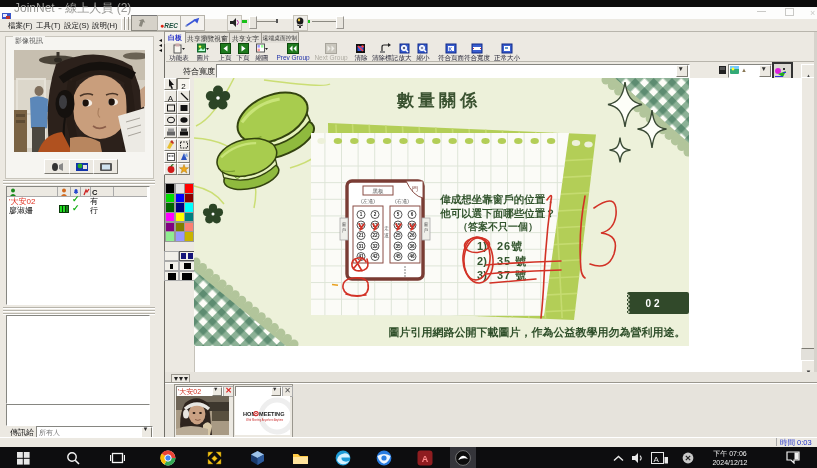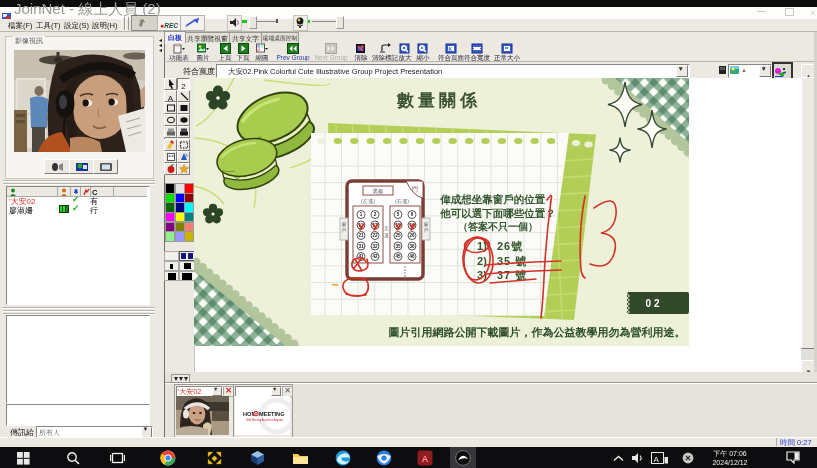--- a/index.html
+++ b/index.html
@@ -17,21 +17,21 @@
   <div class="abs" style="left:0;top:0;width:817px;height:7px;background:#0c0c0c;"></div>
 
   <div class="abs" style="left:0;top:7px;width:817px;height:12px;background:#fdfdfc;border-bottom:1px solid #e6e6e3;"></div>
   <div class="abs" style="left:2px;top:8px;width:10px;height:10px;">
     <svg width="10" height="10">
         <rect x="0" y="1" width="9" height="8" fill="#3a57c8"></rect>
         <rect x="1" y="2" width="4" height="3" fill="#e8e8ff"></rect>
         <rect x="4" y="4" width="4" height="4" fill="#c03028"></rect>
       </svg>
   </div>
-  <div class="abs" style="left:14px;top:0;font-size:15px;color:#9a9a97;">JoinNet - 線上人員 (2)</div>
+  <div class="abs" style="left:14px;top:0;font-size:12px;color:#9a9a97;">JoinNet - 線上人員 (2)</div>
   <div class="abs" style="left:757px;top:11px;width:9px;height:1px;background:#c9c9c6;"></div>
   <div class="abs" style="left:785px;top:8px;width:7px;height:6px;border:1px solid #c9c9c6;"></div>
   <div class="abs" style="left:810px;top:8px;font-size:9px;color:#c9c9c6;">×</div>
 
   <div class="abs" style="left:0;top:19px;width:817px;height:13px;background:#ece9e2;"></div>
   <div class="abs" style="top:21px;font-size:7.5px;color:#1a1a1a;left:8px;">檔案(F)</div>
   <div class="abs" style="top:21px;font-size:7.5px;color:#1a1a1a;left:36px;">工具(T)</div>
   <div class="abs" style="top:21px;font-size:7.5px;color:#1a1a1a;left:64px;">設定(S)</div>
   <div class="abs" style="top:21px;font-size:7.5px;color:#1a1a1a;left:92px;">說明(H)</div>
   <div class="abs" style="left:121px;top:17px;width:2px;height:13px;border-left:1px solid #fff;border-right:1px solid #9a978e;"></div>
@@ -339,21 +339,20 @@
         <rect x="3" y="3" width="6" height="5" fill="#fff"></rect>
         <rect x="4" y="4" width="3" height="2" fill="#69c"></rect>
       </svg>
     <div class="lbl" style="color:#223;">正常大小</div>
   </div>
   <div class="abs groove" style="left:166px;top:61px;width:651px;"></div>
 
   <div class="abs" style="left:166px;top:62px;width:651px;height:16px;background:#ece9e2;"></div>
   <div class="abs" style="left:183px;top:66px;font-size:8px;color:#111;">符合寬度</div>
   <div class="abs sunken" style="left:216px;top:64px;width:472px;height:12px;"></div>
-  <div class="abs" style="left:228px;top:66.5px;font-size:7.5px;color:#222;">大安02.Pink Colorful Cute Illustrative Group Project Presentation</div>
   <div class="abs raised" style="left:676px;top:65px;width:10px;height:10px;"></div>
   <div class="abs" style="left:677.5px;top:65px;font-size:6.5px;color:#333;">▼</div>
   <svg class="abs" style="left:718px;top:65px;" width="9" height="10">
       <rect x="1" y="1" width="7" height="8" fill="#222"></rect>
       <rect x="2" y="2" width="5" height="3" fill="#555"></rect>
     </svg>
   <div class="abs sunken" style="left:728px;top:64px;width:42px;height:12px;"></div>
   <svg class="abs" style="left:730px;top:66px;" width="9" height="8">
       <rect x="0" y="0" width="9" height="8" fill="#3a7" ,="" rx="1"></rect>
       <rect x="0" y="0" width="9" height="3" fill="#7cf"></rect>
@@ -832,21 +831,21 @@
       <circle cx="21" cy="17.6" r="2.7" fill="#cc2222"></circle>
       <circle cx="21" cy="17.6" r="1.6" fill="#fff"></circle>
       <circle cx="21" cy="17.6" r="0.8" fill="#cc2222"></circle>
       <text x="24" y="19.5" font-size="5.6" font-weight="bold" fill="#1a1a1a" font-family="Liberation Sans">MEETING</text>
       <text x="11" y="24.5" font-size="2.6" fill="#cc3333" font-family="Liberation Sans">Web Meeting Anywhere Anytime</text>
     </svg>
   </div>
 
   <div class="abs" style="left:0;top:437px;width:817px;height:10px;background:#ece9e2;border-top:1px solid #fff;"></div>
   <div class="abs" style="left:776px;top:438px;width:1px;height:8px;background:#aaa;"></div>
-  <div class="abs" style="left:780px;top:438px;font-size:7.5px;color:#2233cc;">時間 0:27</div>
+  <div class="abs" style="left:780px;top:438px;font-size:7.5px;color:#2233cc;">時間 0:03</div>
 
   <div class="abs" style="left:0;top:447px;width:817px;height:21px;background:#0d0d0f;"></div>
   <div id="taskicons">
 
   <svg class="abs" style="left:17px;top:452px;" width="13" height="13">
         <g fill="#e8e8e8">
           <rect x="0" y="0" width="5.8" height="5.8"></rect>
           <rect x="6.8" y="0" width="5.8" height="5.8"></rect>
           <rect x="0" y="6.8" width="5.8" height="5.8"></rect>
           <rect x="6.8" y="6.8" width="5.8" height="5.8"></rect>

